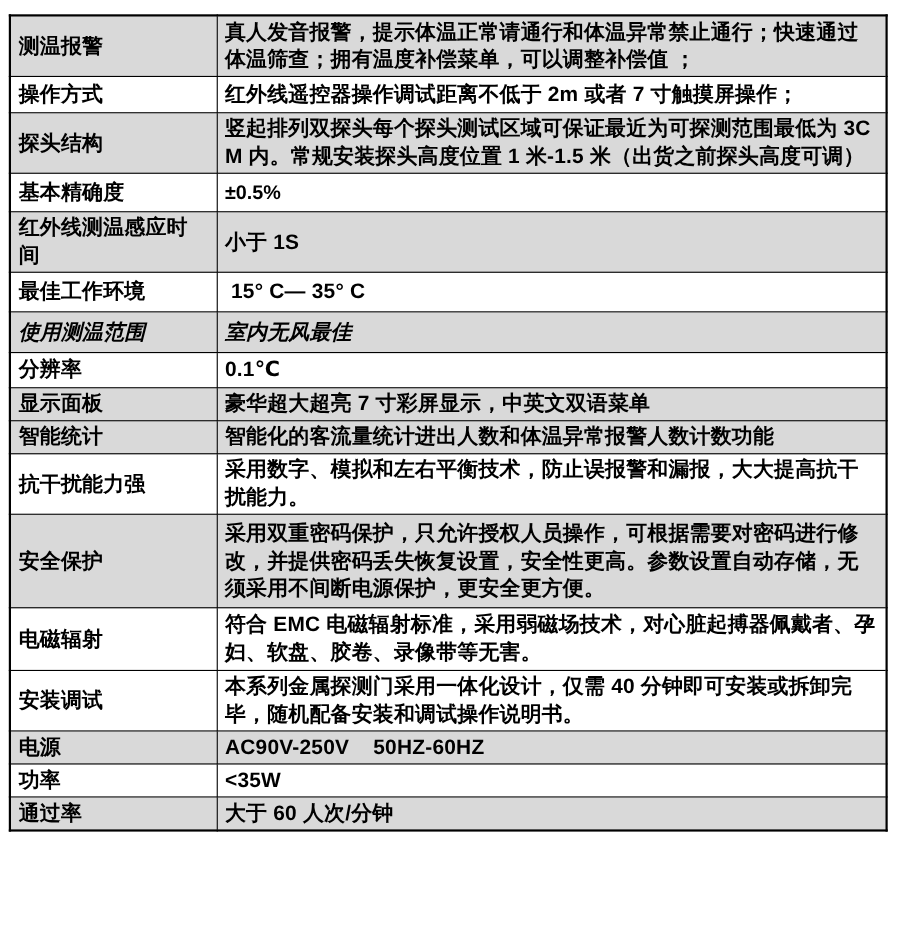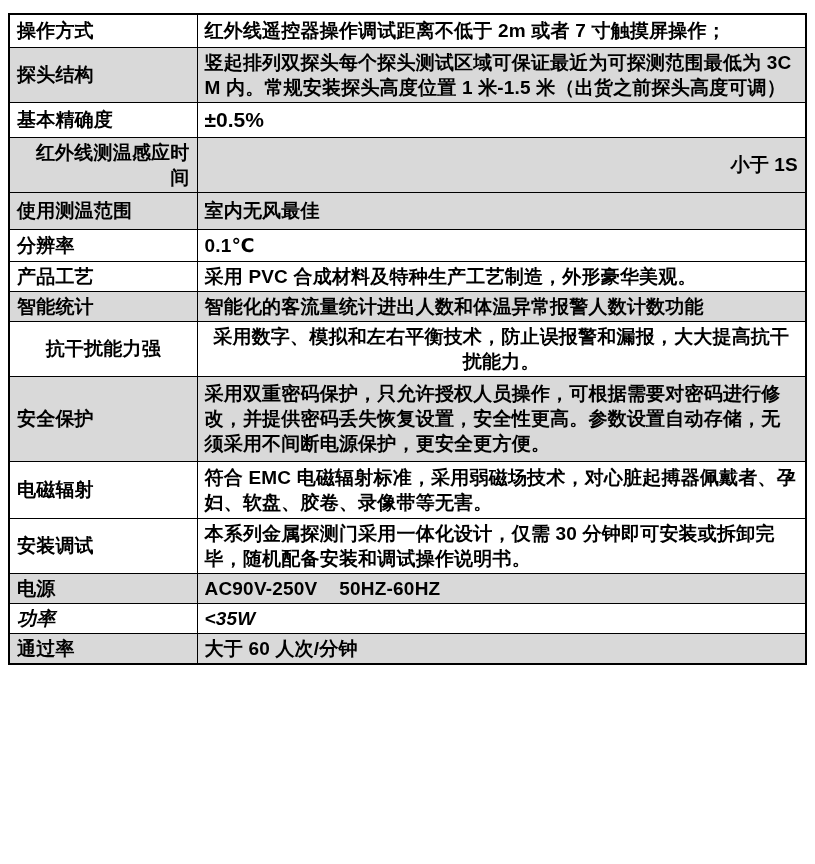--- a/index.html
+++ b/index.html
@@ -31,85 +31,93 @@
     letter-spacing: 0.2px;
   }
   td.label {
     width: 188px;
   }
   td.value {
     white-space: pre-wrap;
     word-break: break-all;
   }
   td.value.strong {
-    font-size: 21px;
+    font-size: 18px;
     letter-spacing: 0;
   }
   tr.shaded td {
     background: #d9d9d9;
   }
 </style>
 </head>
 <body>
 
 <table class="spec-table">
   <tbody>
+      <tr class="shaded" style="height: 49px;">
+        <td class="label">测温报警</td>
+        <td class="value">真人发音报警，提示体温正常请通行和体温异常禁止通行；快速通过体温筛查；拥有温度补偿菜单，可以调整补偿值 ；</td>
+      </tr>
       <tr style="height: 33px;">
         <td class="label">操作方式</td>
         <td class="value">红外线遥控器操作调试距离不低于 2m 或者 7 寸触摸屏操作；</td>
       </tr>
       <tr class="shaded" style="height: 52px;">
         <td class="label">探头结构</td>
         <td class="value">竖起排列双探头每个探头测试区域可保证最近为可探测范围最低为 3CM 内。常规安装探头高度位置 1 米-1.5 米（出货之前探头高度可调）</td>
       </tr>
       <tr style="height: 35px;">
         <td class="label">基本精确度</td>
         <td class="value strong">±0.5%</td>
       </tr>
-      <tr class="shaded" style="height: 45px; text-align: right;">
+      <tr class="shaded" style="height: 45px;">
         <td class="label">红外线测温感应时间</td>
         <td class="value">小于 1S</td>
       </tr>
-      <tr class="shaded" style="height: 37px;">
+      <tr style="height: 36px;">
+        <td class="label">最佳工作环境</td>
+        <td class="value"> 15° C— 35° C</td>
+      </tr>
+      <tr class="shaded" style="height: 37px; font-style: italic;">
         <td class="label">使用测温范围</td>
         <td class="value">室内无风最佳</td>
       </tr>
       <tr style="height: 32px;">
         <td class="label">分辨率</td>
         <td class="value">0.1℃</td>
       </tr>
-      <tr style="height: 29px;">
-        <td class="label">产品工艺</td>
-        <td class="value">采用 PVC 合成材料及特种生产工艺制造，外形豪华美观。</td>
+      <tr class="shaded" style="height: 28px;">
+        <td class="label">显示面板</td>
+        <td class="value">豪华超大超亮 7 寸彩屏显示，中英文双语菜单</td>
       </tr>
       <tr class="shaded" style="height: 29px;">
         <td class="label">智能统计</td>
         <td class="value">智能化的客流量统计进出人数和体温异常报警人数计数功能</td>
       </tr>
-      <tr style="height: 28px; text-align: center;">
+      <tr style="height: 28px;">
         <td class="label">抗干扰能力强</td>
         <td class="value">采用数字、模拟和左右平衡技术，防止误报警和漏报，大大提高抗干扰能力。</td>
       </tr>
       <tr class="shaded" style="height: 85px;">
         <td class="label">安全保护</td>
         <td class="value">采用双重密码保护，只允许授权人员操作，可根据需要对密码进行修改，并提供密码丢失恢复设置，安全性更高。参数设置自动存储，无须采用不间断电源保护，更安全更方便。</td>
       </tr>
       <tr style="height: 57px;">
         <td class="label">电磁辐射</td>
         <td class="value">符合 EMC 电磁辐射标准，采用弱磁场技术，对心脏起搏器佩戴者、孕妇、软盘、胶卷、录像带等无害。</td>
       </tr>
       <tr style="height: 51px;">
         <td class="label">安装调试</td>
-        <td class="value">本系列金属探测门采用一体化设计，仅需 30 分钟即可安装或拆卸完毕，随机配备安装和调试操作说明书。</td>
+        <td class="value">本系列金属探测门采用一体化设计，仅需 40 分钟即可安装或拆卸完毕，随机配备安装和调试操作说明书。</td>
       </tr>
       <tr class="shaded" style="height: 29px; margin-left: 30px;">
         <td class="label">电源</td>
         <td class="value">AC90V-250V    50HZ-60HZ</td>
       </tr>
-      <tr style="height: 29px; font-style: italic;">
+      <tr style="height: 29px;">
         <td class="label">功率</td>
         <td class="value">&lt;35W</td>
       </tr>
       <tr class="shaded" style="height: 28px;">
         <td class="label">通过率</td>
         <td class="value">大于 60 人次/分钟</td>
       </tr>
     </tbody>
 </table>
 

